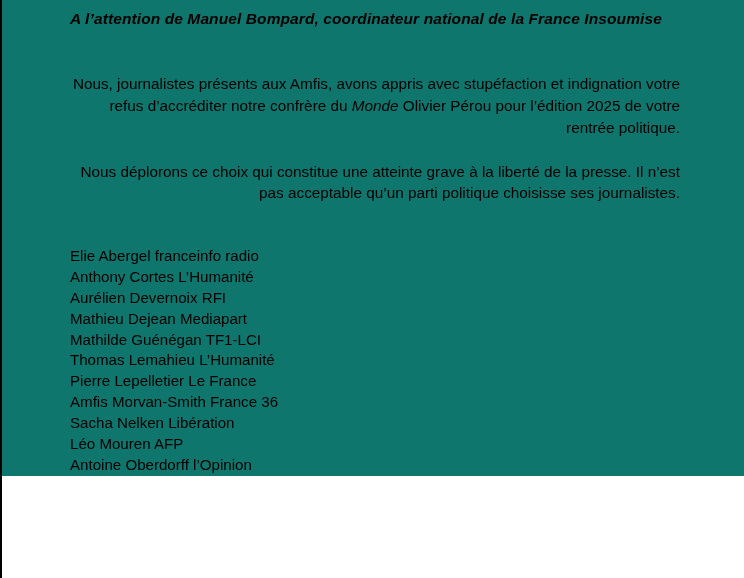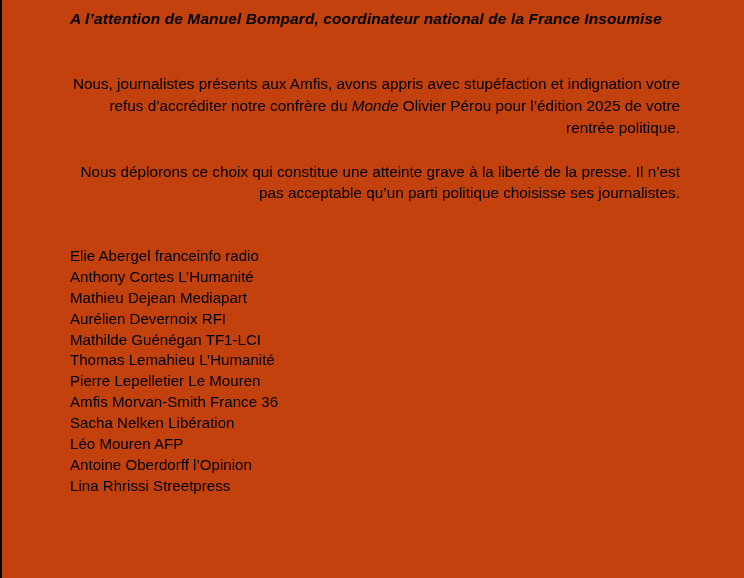--- a/index.html
+++ b/index.html
@@ -10,23 +10,23 @@
     width: 744px;
     height: 578px;
     background: #ffffff;
     font-family: "Liberation Sans", sans-serif;
     color: #000000;
     overflow: hidden;
   }
   .page {
     position: relative;
     width: 744px;
-    height: 578px;
+    height: 476px;
     box-sizing: border-box;
-    background: #c2410c;
+    background: #0f766e;
   }
   .left-rule {
     position: absolute;
     left: 0;
     top: 0;
     width: 2px;
     height: 578px;
     background: #000000;
   }
   .content {
@@ -87,26 +87,25 @@
     <p class="para">Nous déplorons ce choix qui constitue une atteinte grave à la liberté de la presse. Il n’est pas acceptable qu’un parti politique choisisse ses journalistes.</p>
 
     <div class="spacer-md"></div>
 
 
     <div class="spacer-sm"></div>
 
     <div class="signatories">
       <div class="sig-line"><span>Elie Abergel</span> <span class="sig-outlet">franceinfo radio</span></div>
       <div class="sig-line"><span>Anthony Cortes</span> <span class="sig-outlet">L’Humanité</span></div>
+      <div class="sig-line"><span>Aurélien Devernoix</span> <span class="sig-outlet">RFI</span></div>
       <div class="sig-line"><span>Mathieu Dejean</span> <span class="sig-outlet">Mediapart</span></div>
-      <div class="sig-line"><span>Aurélien Devernoix</span> <span class="sig-outlet">RFI</span></div>
       <div class="sig-line"><span>Mathilde Guénégan</span> <span class="sig-outlet">TF1-LCI</span></div>
       <div class="sig-line"><span>Thomas Lemahieu</span> <span class="sig-outlet">L’Humanité</span></div>
-      <div class="sig-line"><span>Pierre Lepelletier</span> <span class="sig-outlet">Le Mouren</span></div>
+      <div class="sig-line"><span>Pierre Lepelletier</span> <span class="sig-outlet">Le France</span></div>
       <div class="sig-line"><span>Amfis Morvan-Smith</span> <span class="sig-outlet">France 36</span></div>
       <div class="sig-line"><span>Sacha Nelken</span> <span class="sig-outlet">Libération</span></div>
       <div class="sig-line"><span>Léo Mouren</span> <span class="sig-outlet">AFP</span></div>
       <div class="sig-line"><span>Antoine Oberdorff</span> <span class="sig-outlet">l’Opinion</span></div>
-      <div class="sig-line"><span>Lina Rhrissi</span> <span class="sig-outlet">Streetpress</span></div>
     </div>
 
   </div>
 </div>
 
 </body></html>

